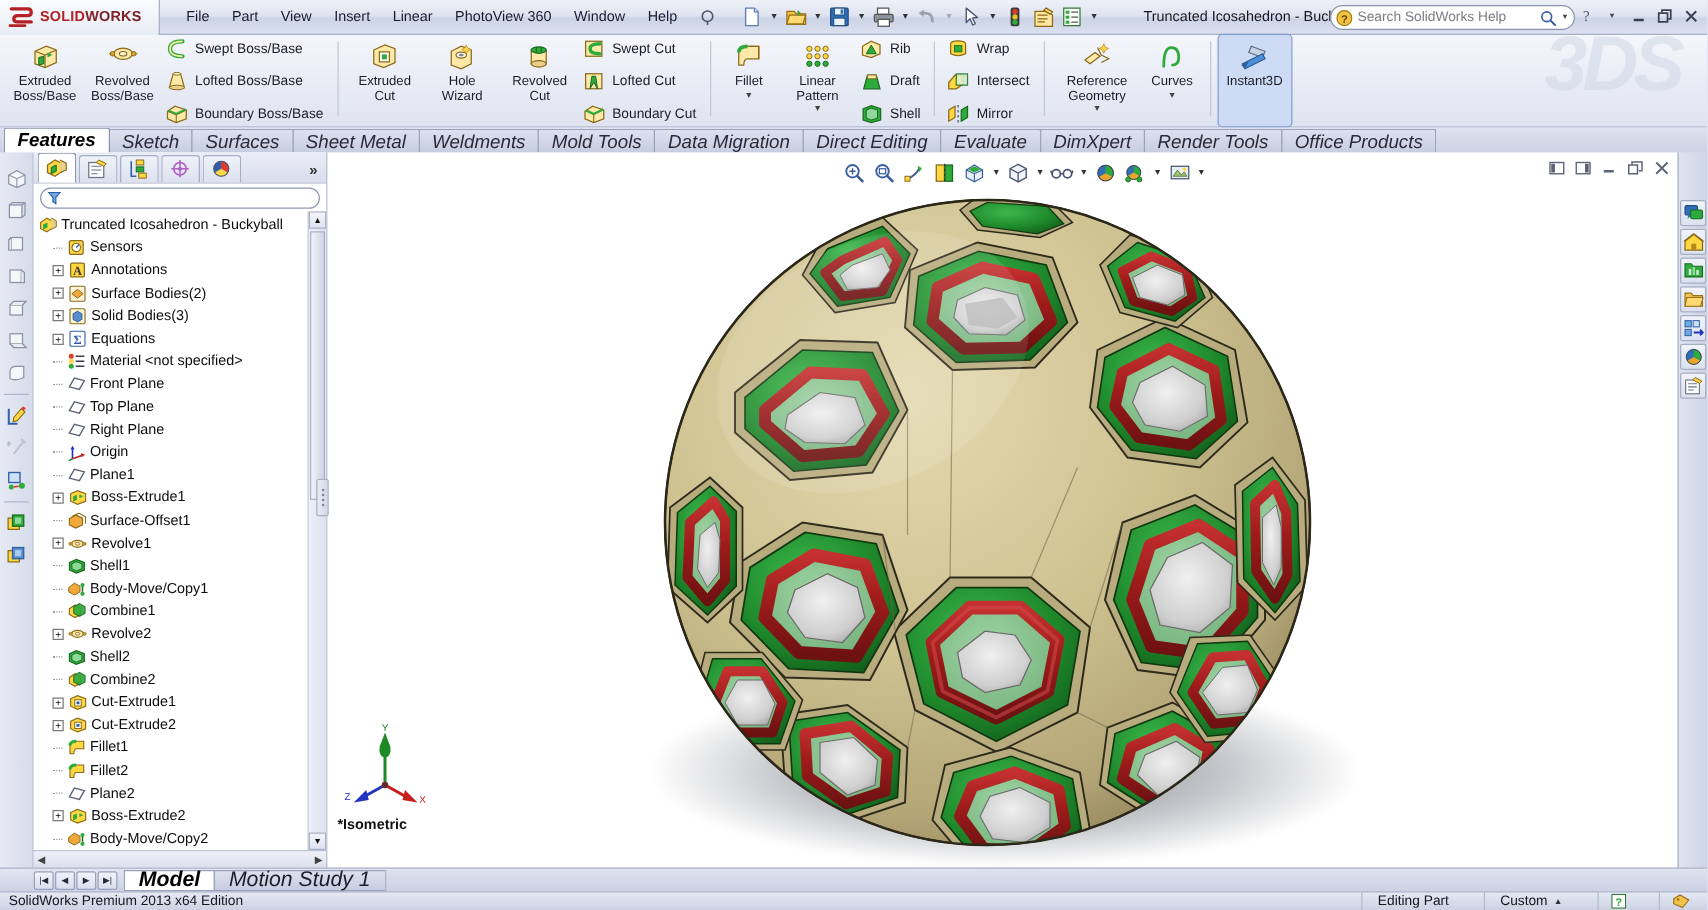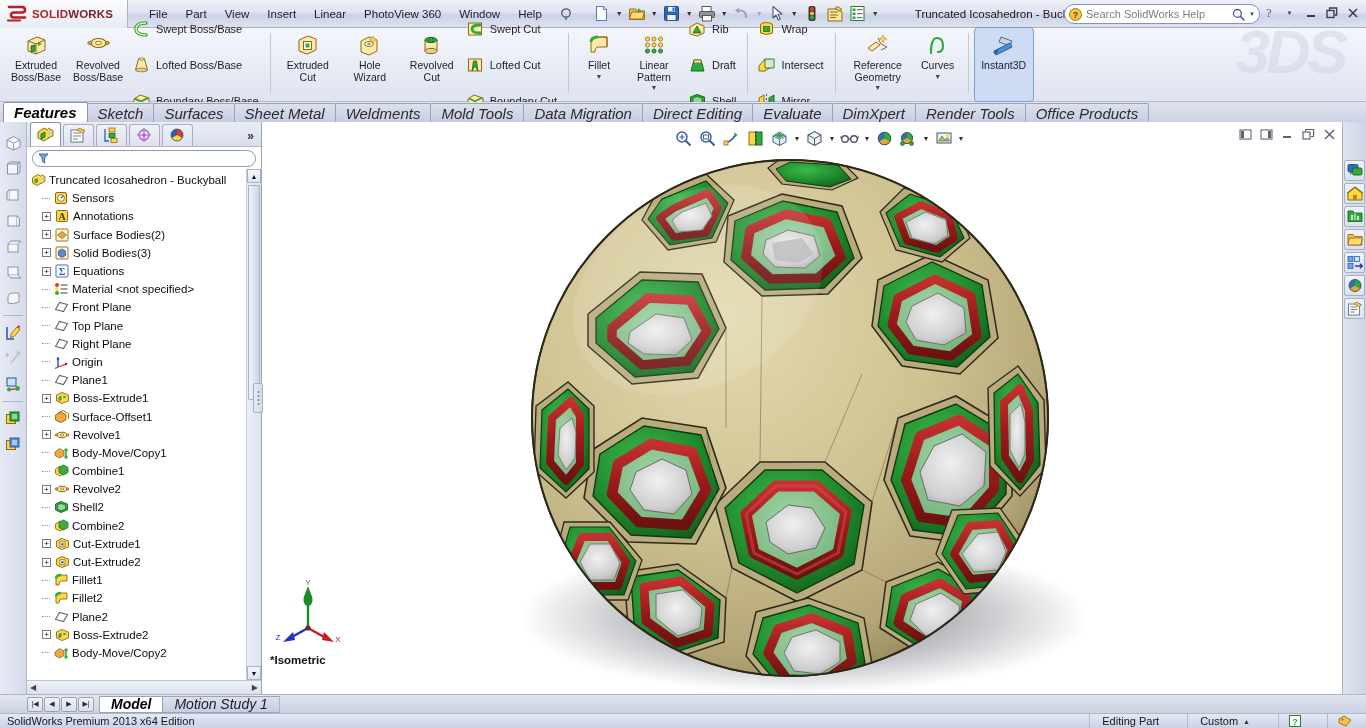--- a/index.html
+++ b/index.html
@@ -61,21 +61,21 @@
     display: flex; align-items: stretch; padding-left: 2px;
   }
   .rgroup { display: flex; align-items: stretch; padding: 0 3px; }
   .rsep { width: 1px; background: #c2c8d8; margin: 5px 3px 8px 3px; }
   .big-btn {
     width: 62px; display: flex; flex-direction: column; align-items: center;
     justify-content: flex-start; padding-top: 5px; cursor: default; border-radius:3px;
   }
   .big-btn .lbl { font-size: 10.5px; color: #1c1c28; text-align: center; line-height: 11.5px; margin-top: 3px; }
   .bi { height: 24px; display: flex; align-items: center; justify-content: center; }
-  .stack { display: flex; flex-direction: column; justify-content: center; padding: 3px 0; gap: 16px; }
+  .stack { display: flex; flex-direction: column; justify-content: center; padding: 3px 0; gap: 6px; }
   .srow { display: flex; align-items: center; gap: 5px; padding: 2px 5px 2px 3px; border-radius: 2px; cursor: default; }
   .srow .lbl { font-size: 11px; color: #1c1c28; white-space: nowrap; }
   .drop-caret { font-size: 7px; color: #444; text-align:center; margin-top:1px; }
   .big-btn.active { background: #cddcf4; outline: 1px solid #7f9dd0; border-radius: 3px; }
 
   
   .tabrow {
     position: absolute; left: 0; top: 102px; width: 1366px; height: 20px;
     background: linear-gradient(to bottom,#dfe3ef,#ccd2e3);
     display: flex; align-items: flex-end; padding-left: 3px;
@@ -214,21 +214,21 @@
     background: linear-gradient(to bottom,#e3e7f2,#ccd2e3);
     border-top: 1px solid #aeb5c8; display: flex; align-items: center; padding-left: 27px;
   }
   .navbtns { display: flex; gap: 1px; margin-right: 5px; }
   .navb {
     width: 16px; height: 15px; border: 1px solid #9aa3ba; border-radius: 2px;
     background: linear-gradient(to bottom,#f0f3fa,#d9dfed);
     display:flex;align-items:center;justify-content:center; font-size:7px; color:#2a2a38;
   }
   .btab {
-    height: 17px; padding: 0 11px; display: flex; align-items: center; font-size: 14px;
+    height: 17px; padding: 0 11px; display: flex; align-items: center; font-size: 17px;
     font-style: italic; color: #1d1d2a; border: 1px solid #9aa3ba;
     background: linear-gradient(to bottom,#dde1ee,#c6cde0); margin-right: -1px; cursor: default;
   }
   .btab.active { background: #fff; font-weight: bold; color: #000; }
   .btab-fill { flex:1; height:17px; background: linear-gradient(to bottom,#dde1ee,#ccd2e3); border-left:1px solid #aeb5c8;}
 
   
   .statusbar {
     position: absolute; left: 0; top: 713px; width: 1366px; height: 15px;
     background: linear-gradient(to bottom,#e5e9f3,#ccd2e3);
@@ -960,20 +960,31 @@
           <span class="t-ico">
             <svg width="16" height="14" viewBox="0 0 16 14">
               <path d="M1 7 L15 7" stroke="#8a6a18" stroke-width=".9" stroke-dasharray="2.5,1.8"></path>
               <ellipse cx="8" cy="7" rx="4.6" ry="2.8" fill="#ffe9a8" stroke="#8a6a18" stroke-width="1"></ellipse>
               <ellipse cx="8" cy="7" rx="1.8" ry="1.1" fill="#fff8e0" stroke="#8a6a18" stroke-width=".7"></ellipse>
               <circle cx="2.4" cy="7" r="1.2" fill="#d9a62a" stroke="#8a6a18" stroke-width=".6"></circle>
               <circle cx="13.6" cy="7" r="1.2" fill="#d9a62a" stroke="#8a6a18" stroke-width=".6"></circle>
             </svg>
           </span>
           <span class="t-lbl">Revolve1</span>
+        </div>
+        <div class="tnode">
+          <span class="t-indent"></span>
+          <span class="t-dots"></span>
+          <span class="t-ico">
+            <svg width="15" height="14" viewBox="0 0 15 14">
+              <path d="M1.5 4 L7 1.5 L13.5 4 L13.5 10 L7 12.5 L1.5 10 z" fill="#2faa3c" stroke="#176c1f" stroke-width=".9"></path>
+              <path d="M3.5 5 L7 3.4 L11.5 5 L11.5 9 L7 10.7 L3.5 9 z" fill="#8ed89a" stroke="#176c1f" stroke-width=".7"></path>
+            </svg>
+          </span>
+          <span class="t-lbl">Shell1</span>
         </div>
         <div class="tnode">
           <span class="t-indent"></span>
           <span class="t-dots"></span>
           <span class="t-ico">
             <svg width="15" height="14" viewBox="0 0 15 14">
               <path d="M1 6 L5.5 2.5 L10 5 L10 9.5 L5.5 12 L1 9.5 z" fill="#f0a93a" stroke="#8a6a18" stroke-width=".8"></path>
               <circle cx="12" cy="4" r="1.7" fill="#2faa3c"></circle>
               <circle cx="12" cy="11" r="1.7" fill="#2faa3c"></circle>
               <path d="M12 5.6 L12 9.4" stroke="#176c1f" stroke-width="1.2"></path>

